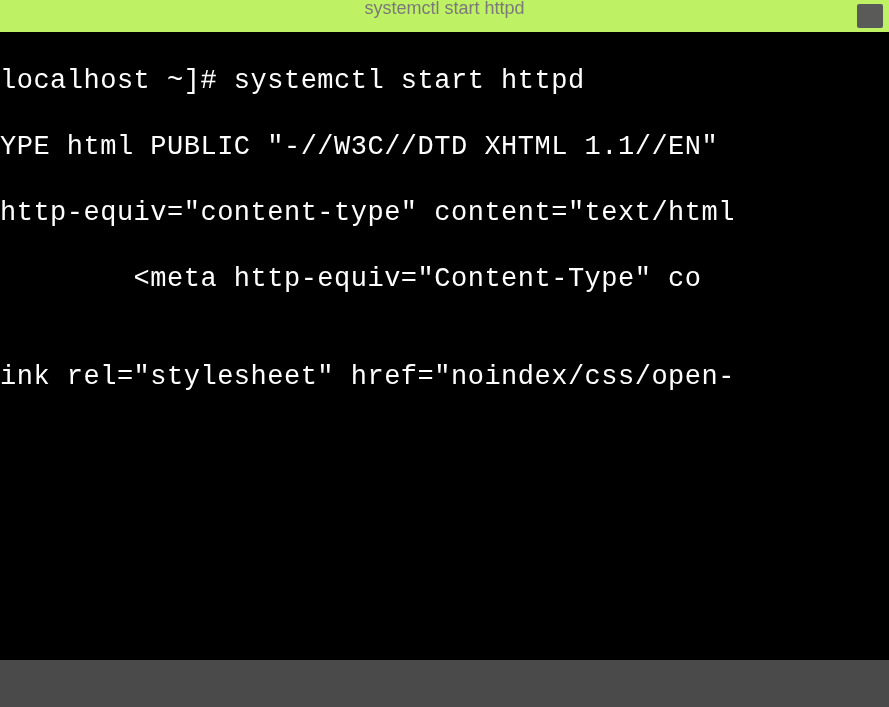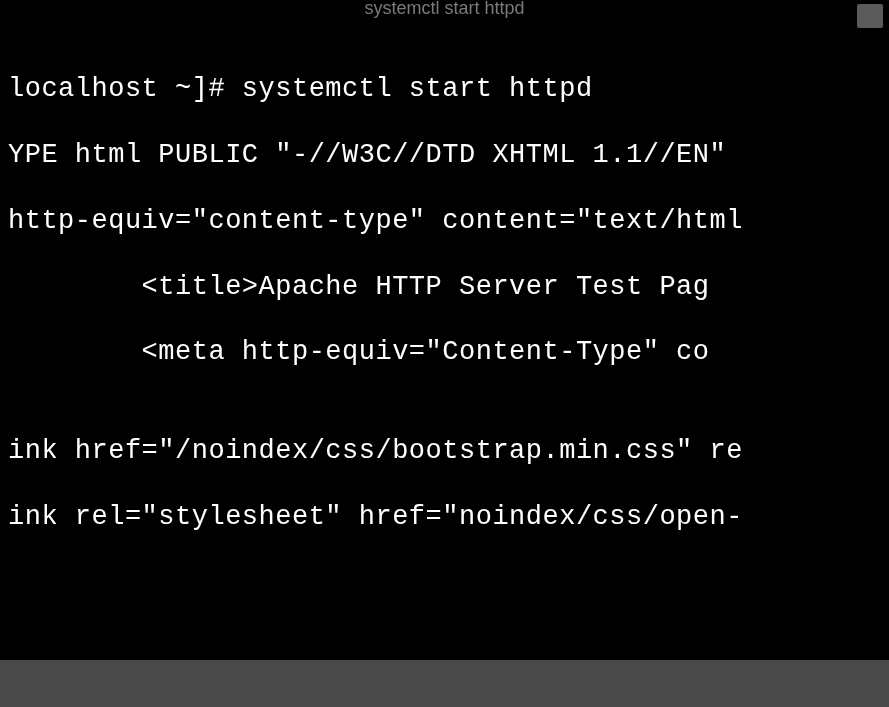--- a/index.html
+++ b/index.html
@@ -11,21 +11,21 @@
       width: 889px;
       height: 707px;
       background: #2a2a2a;
       font-family: "Liberation Mono", "Courier New", monospace;
       overflow: hidden;
       position: relative;
     }
     .top-bar {
       width: 100%;
       height: 32px;
-      background: #000000;
+      background: #bef264;
       display: flex;
       align-items: flex-start;
       justify-content: center;
       position: relative;
     }
     .top-bar-text {
       color: #7a7a78;
       font-size: 18px;
       font-family: sans-serif;
       margin-top: -2px;
@@ -37,21 +37,21 @@
       width: 26px;
       height: 24px;
       background: #5a5a58;
       border-radius: 2px;
     }
     .terminal {
       background: #000;
       color: #fff;
       font-size: 27px;
       line-height: 1.22;
-      padding: 8px;
+      padding: 0;
       width: 100%;
       height: 628px;
       overflow: hidden;
       white-space: pre;
       letter-spacing: 0.5px;
       font-weight: normal;
     }
     .terminal-line {
       display: block;
       white-space: pre;
@@ -67,24 +67,22 @@
 
 <div class="top-bar">
   <span class="top-bar-text">systemctl start httpd</span>
   <div class="top-bar-right"></div>
 </div>
 
 <div class="terminal">
 <span class="terminal-line">localhost ~]# systemctl start httpd</span>
 <span class="terminal-line">YPE html PUBLIC "-//W3C//DTD XHTML 1.1//EN"</span>
 <span class="terminal-line">http-equiv="content-type" content="text/html</span>
-<span class="terminal-line">        &lt;title&gt;Apache HTTP Server Test Pag</span>
 <span class="terminal-line">        &lt;meta http-equiv="Content-Type" co</span>
 <span class="terminal-line"></span>
-<span class="terminal-line">ink href="/noindex/css/bootstrap.min.css" re</span>
 <span class="terminal-line">ink rel="stylesheet" href="noindex/css/open-</span>
 <span class="terminal-line"></span>
 
 <span class="terminal-line"></span>
 <span class="terminal-line"></span>
 
 
 
 
 </div>

